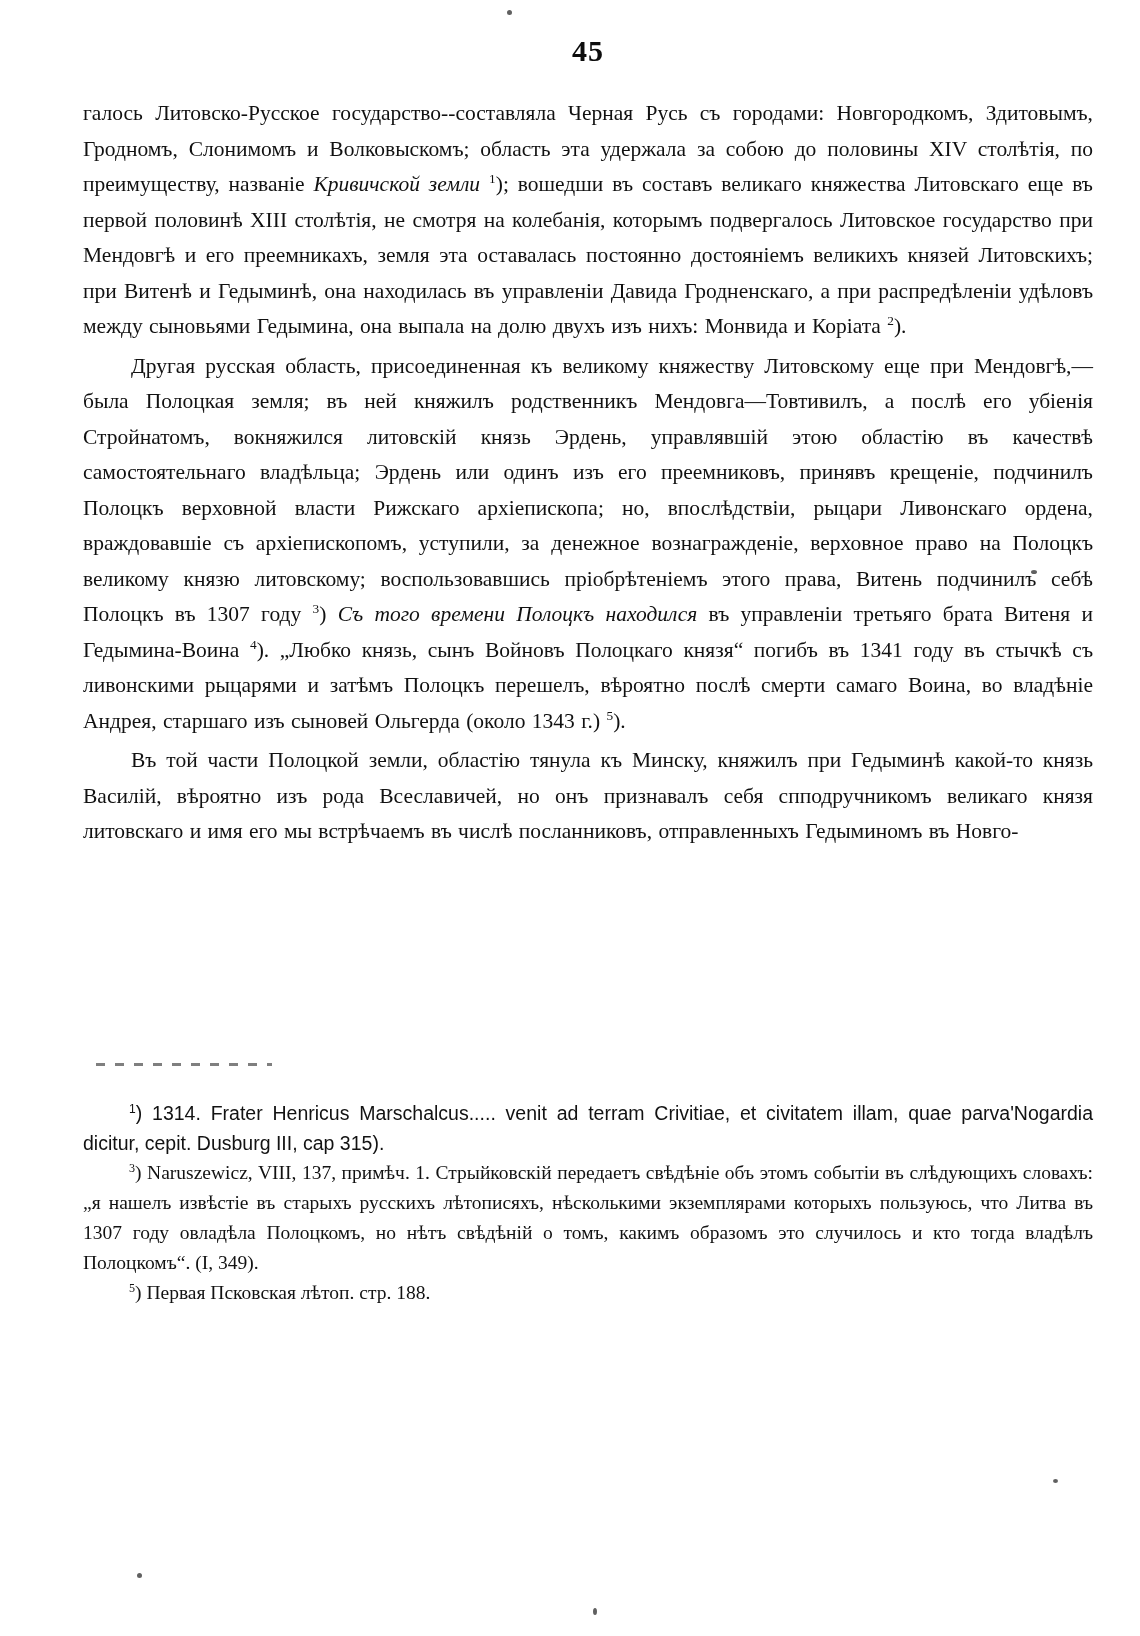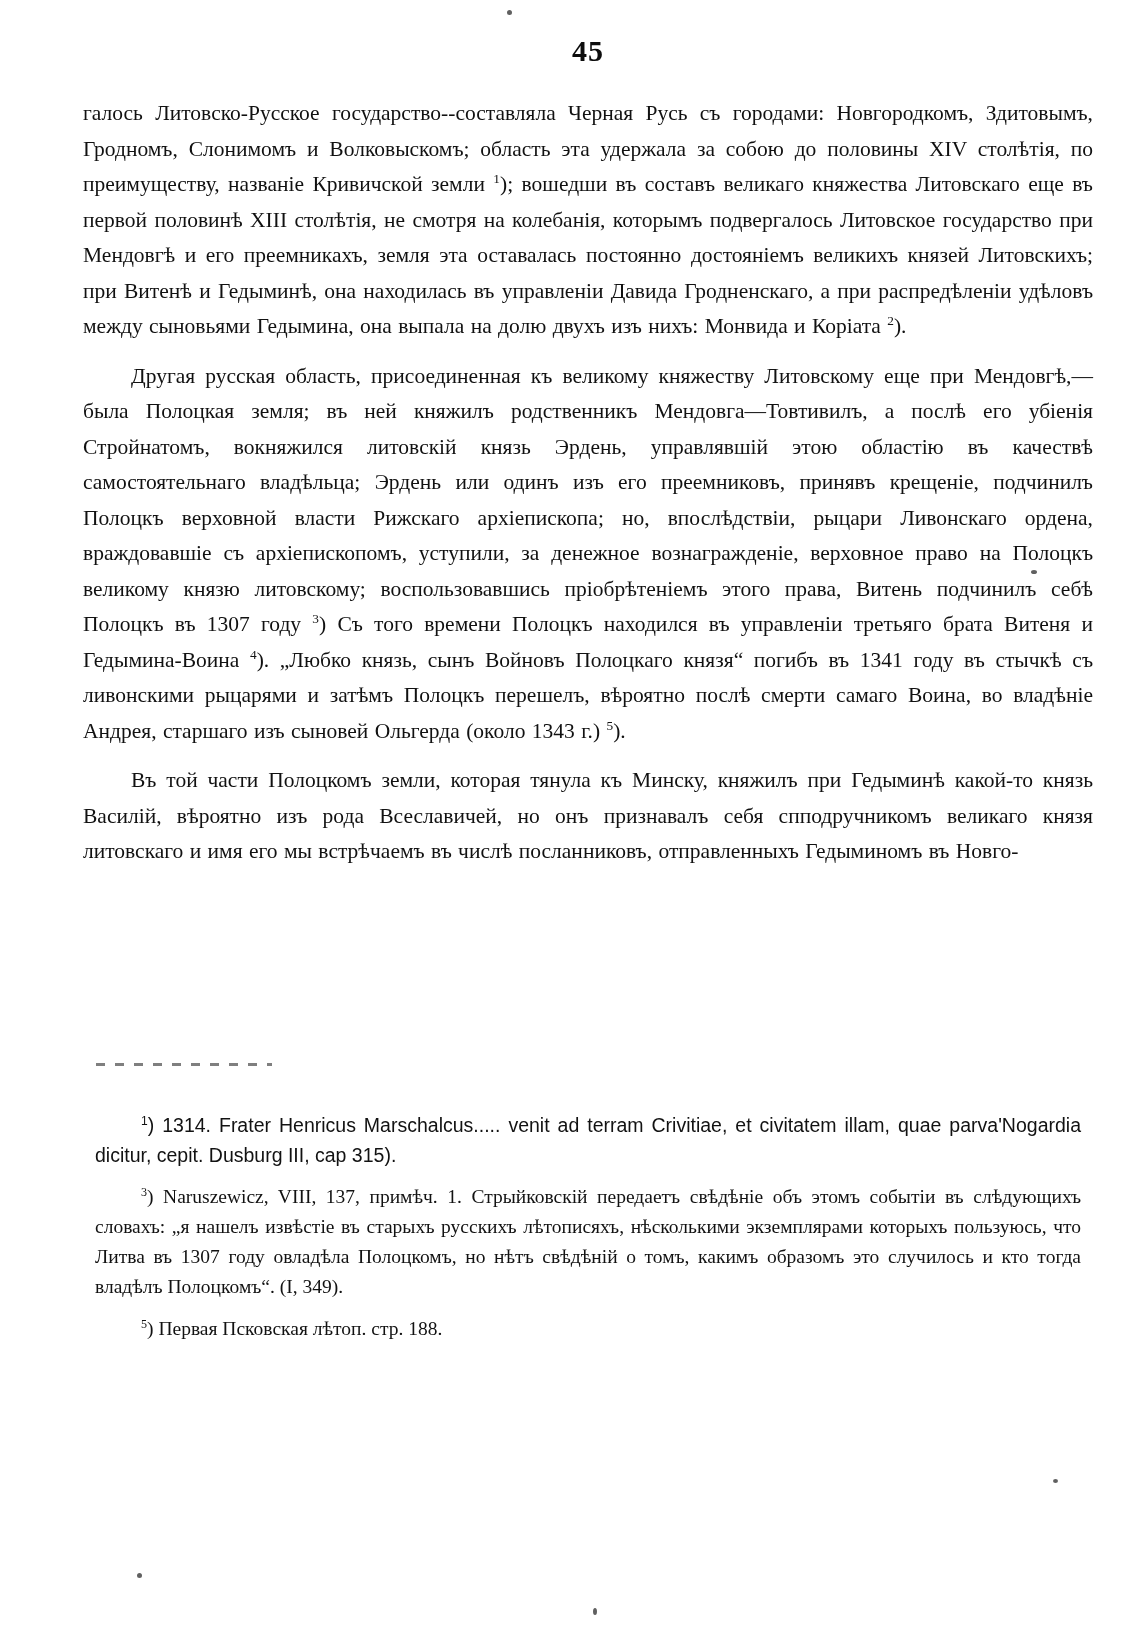--- a/index.html
+++ b/index.html
@@ -38,40 +38,41 @@
   .body-text p {
     margin: 0 0 0 0;
     text-align: justify;
     text-justify: inter-word;
     font-size: 21.5px;
     line-height: 35.5px;
     color: #111111;
     word-spacing: 1px;
   }
   .body-text p + p {
-    margin-top: 14px;
+    margin-top: 4px;
   }
   .indent {
     text-indent: 48px;
   }
   .it {
+    font-style: italic;
   }
   sup {
     font-size: 0.62em;
     vertical-align: super;
     line-height: 0;
   }
   .notes {
     position: absolute;
     top: 1098px;
     left: 65px;
     width: 1010px;
   }
   .notes p {
-    margin: 12px;
+    margin: 0;
     text-align: justify;
     font-size: 19.5px;
     line-height: 30px;
     color: #121212;
   }
   .notes p.n-indent {
     text-indent: 46px;
   }
   .sans {
     font-family: "Liberation Sans", sans-serif;
@@ -110,21 +111,21 @@
   <div class="body-text">
 
     <p>
       <span>галось Литовско-Русское государство--составляла Черная Русь съ городами: Новгородкомъ, Здитовымъ, Гродномъ, Слонимомъ и Волковыскомъ; область эта удержала за собою до половины XIV столѣтія, по преимуществу, названіе </span><span class="it">Кривичской земли</span> <sup>1</sup><span>); вошедши въ составъ великаго княжества Литовскаго еще въ первой половинѣ XIII столѣтія, не смотря на колебанія, которымъ подвергалось Литовское государство при Мендовгѣ и его преемникахъ, земля эта оставалась постоянно достояніемъ великихъ князей Литовскихъ; при Витенѣ и Гедыминѣ, она находилась въ управленіи Давида Гродненскаго, а при распредѣленіи удѣловъ между сыновьями Гедымина, она выпала на долю двухъ изъ нихъ: Монвида и Коріата </span><sup>2</sup><span>).</span>
     </p>
 
     <p class="indent">
       <span>Другая русская область, присоединенная къ великому княжеству Литовскому еще при Мендовгѣ,—была Полоцкая земля; въ ней княжилъ родственникъ Мендовга—Товтивилъ, а послѣ его убіенія Стройнатомъ, вокняжился литовскій князь Эрдень, управлявшій этою областію въ качествѣ самостоятельнаго владѣльца; Эрдень или одинъ изъ его преемниковъ, принявъ крещеніе, подчинилъ Полоцкъ верховной власти Рижскаго архіепископа; но, впослѣдствіи, рыцари Ливонскаго ордена, враждовавшіе съ архіепископомъ, уступили, за денежное вознагражденіе, верховное право на Полоцкъ великому князю литовскому; воспользовавшись пріобрѣтеніемъ этого права, Витень подчинилъ себѣ Полоцкъ въ 1307 году </span><sup>3</sup><span>) </span><span class="it">Съ того времени Полоцкъ находился</span><span> въ управленіи третьяго брата Витеня и Гедымина-Воина </span><sup>4</sup><span>). „Любко князь, сынъ Войновъ Полоцкаго князя“ погибъ въ 1341 году въ стычкѣ съ ливонскими рыцарями и затѣмъ Полоцкъ перешелъ, вѣроятно послѣ смерти самаго Воина, во владѣніе Андрея, старшаго изъ сыновей Ольгерда (около 1343 г.) </span><sup>5</sup><span>).</span>
     </p>
 
-    <p class="indent">Въ той части Полоцкомъ земли, которая тянула къ Минску, княжилъ при Гедыминѣ какой-то князь Василій, вѣроятно изъ рода Всеславичей, но онъ признавалъ себя спподручникомъ великаго князя литовскаго и имя его мы встрѣчаемъ въ числѣ посланниковъ, отправленныхъ Гедыминомъ въ Новго-</p>
+    <p class="indent">Въ той части Полоцкой земли, областію тянула къ Минску, княжилъ при Гедыминѣ какой-то князь Василій, вѣроятно изъ рода Всеславичей, но онъ признавалъ себя спподручникомъ великаго князя литовскаго и имя его мы встрѣчаемъ въ числѣ посланниковъ, отправленныхъ Гедыминомъ въ Новго-</p>
 
   </div>
 
   <div class="dashline"></div>
 
   <div class="notes">
     <p class="n-indent sans"><sup>1</sup><span>) 1314. Frater Henricus Marschalcus..... venit ad terram Crivitiae, et civitatem illam, quae parva'Nogardia dicitur, cepit. Dusburg III, cap 315).</span></p>
     <p class="n-indent"><sup>3</sup><span>) Naruszewicz, VIII, 137, примѣч. 1. Стрыйковскій передаетъ свѣдѣніе объ этомъ событіи въ слѣдующихъ словахъ: „я нашелъ извѣстіе въ старыхъ русскихъ лѣтописяхъ, нѣсколькими экземплярами которыхъ пользуюсь, что Литва въ 1307 году овладѣла Полоцкомъ, но нѣтъ свѣдѣній о томъ, какимъ образомъ это случилось и кто тогда владѣлъ Полоцкомъ“. (I, 349).</span></p>
     <p class="n-indent"><sup>5</sup><span>) Первая Псковская лѣтоп. стр. 188.</span></p>
   </div>

